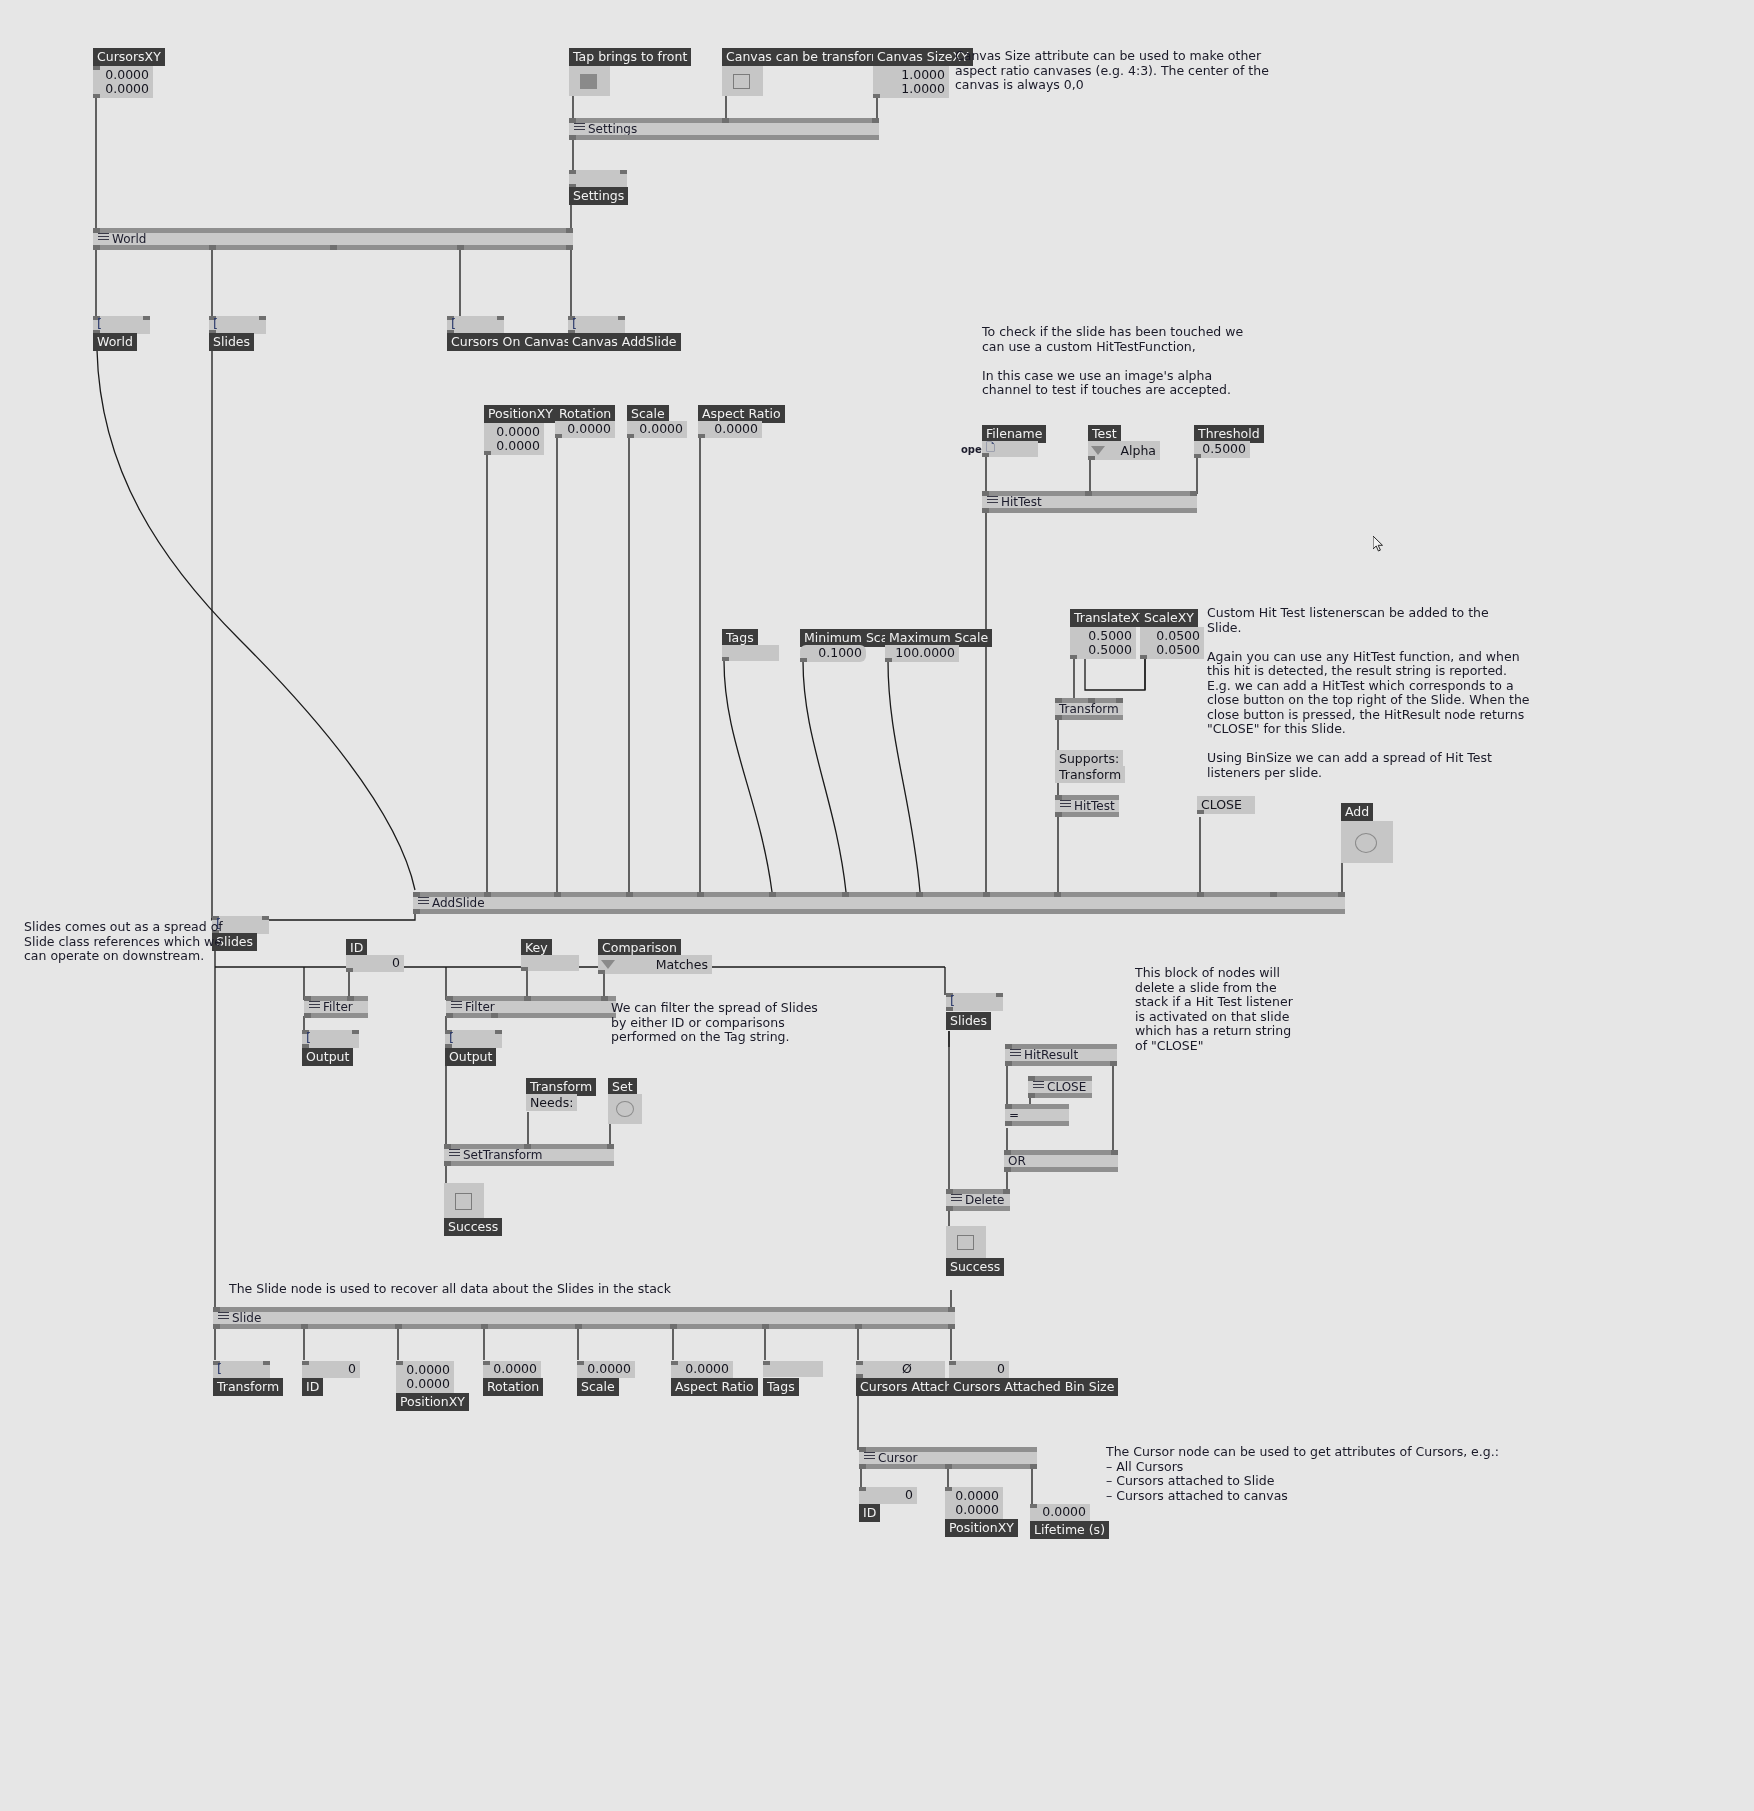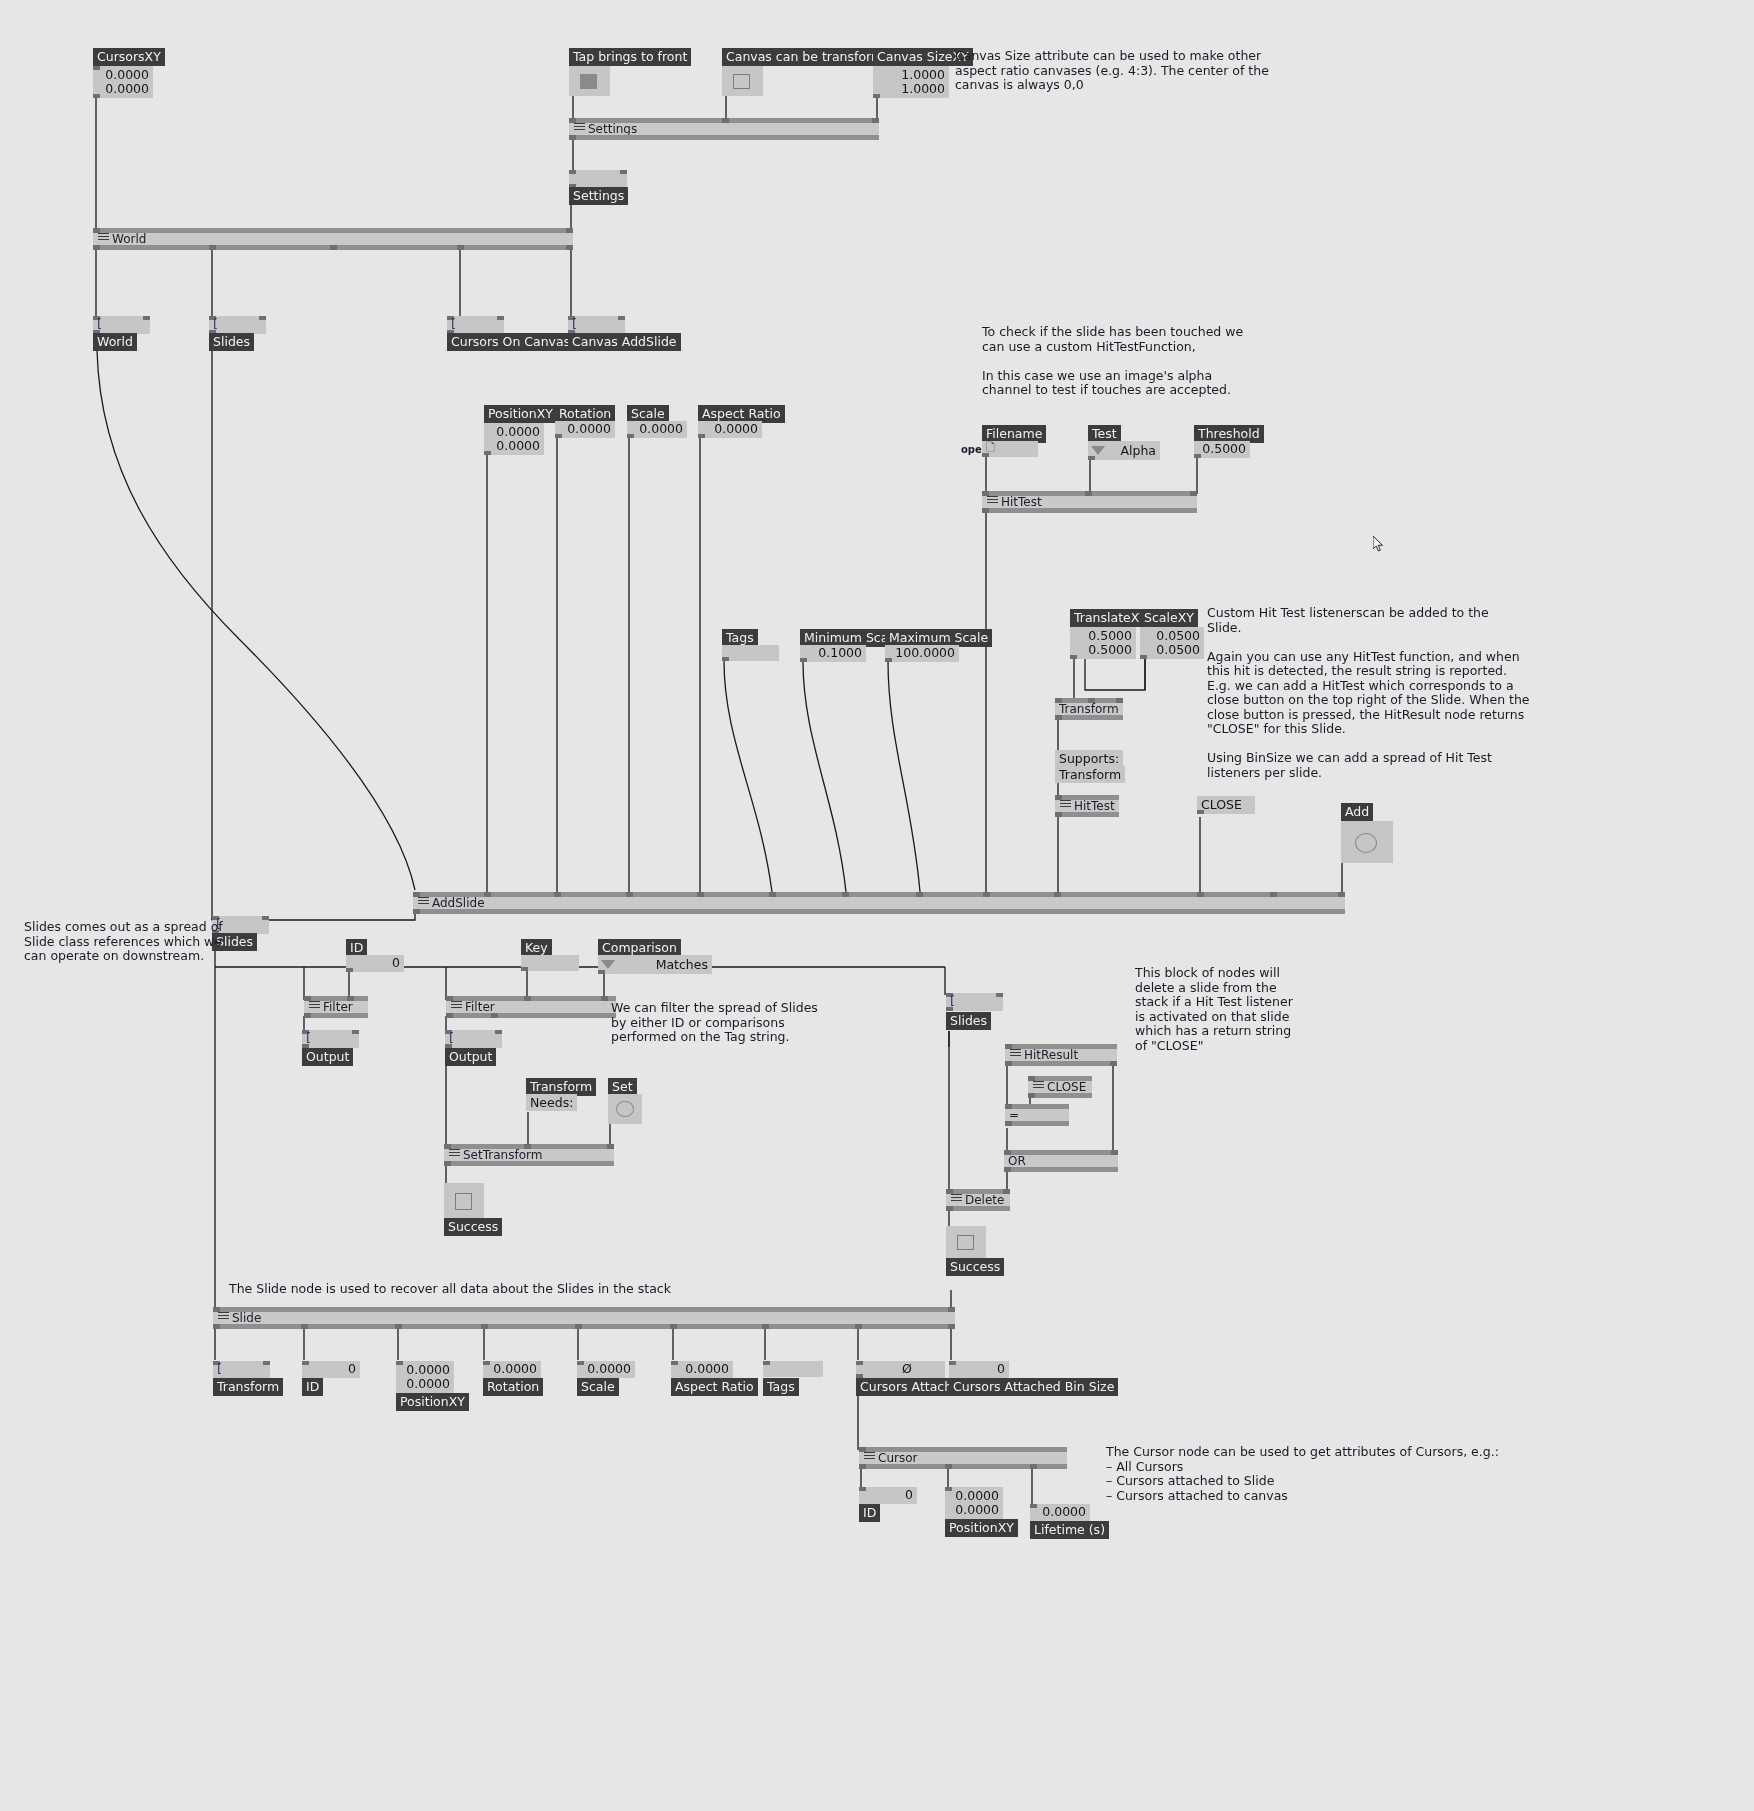--- a/index.html
+++ b/index.html
@@ -372,21 +372,21 @@
 
 Using BinSize we can add a spread of Hit Test
 listeners per slide.</div>
 
   <div class="chip" style="left:722px;top:629px;">Tags</div>
   <div class="iobox" style="left:722px;top:645px;width:57px;height:16px;">
     <span class="opin"></span>
   </div>
 
   <div class="chip" style="left:800px;top:629px;">Minimum Scale</div>
-  <div class="iobox" style="left:800px;top:645px;width:66px;height:17px;">
+  <div class="iobox" style="left:800px;top:645px;width:66px;height:17px;border-radius:6px;">
     <span class="val" style="top:0px;">0.1000</span>
     <span class="opin"></span>
   </div>
 
   <div class="chip" style="left:885px;top:629px;">Maximum Scale</div>
   <div class="iobox" style="left:885px;top:645px;width:74px;height:17px;">
     <span class="val" style="top:0px;">100.0000</span>
     <span class="opin"></span>
   </div>
 
@@ -726,21 +726,21 @@
     <span class="opin"></span>
   </div>
   <div class="chip" style="left:856px;top:1378px;">Cursors Attached</div>
 
   <div class="iobox" style="left:949px;top:1361px;width:60px;height:17px;">
     <span class="ipin l"></span>
     <span class="val" style="top:0px;">0</span>
   </div>
   <div class="chip" style="left:949px;top:1378px;">Cursors Attached Bin Size</div>
 
-  <div class="node" style="left:859px;top:1447px;width:208px;text-align:center;">
+  <div class="node" style="left:859px;top:1447px;width:178px;text-align:center;">
     <span class="topbar"></span>
     <span class="pin top" style="left:0;"></span>
     <span class="burger">
         <i></i>
         <i></i>
         <i></i>
       </span>
     <span class="nlabel">Cursor</span>
     <span class="botbar"></span>
     <span class="pin bot" style="left:0;"></span>

